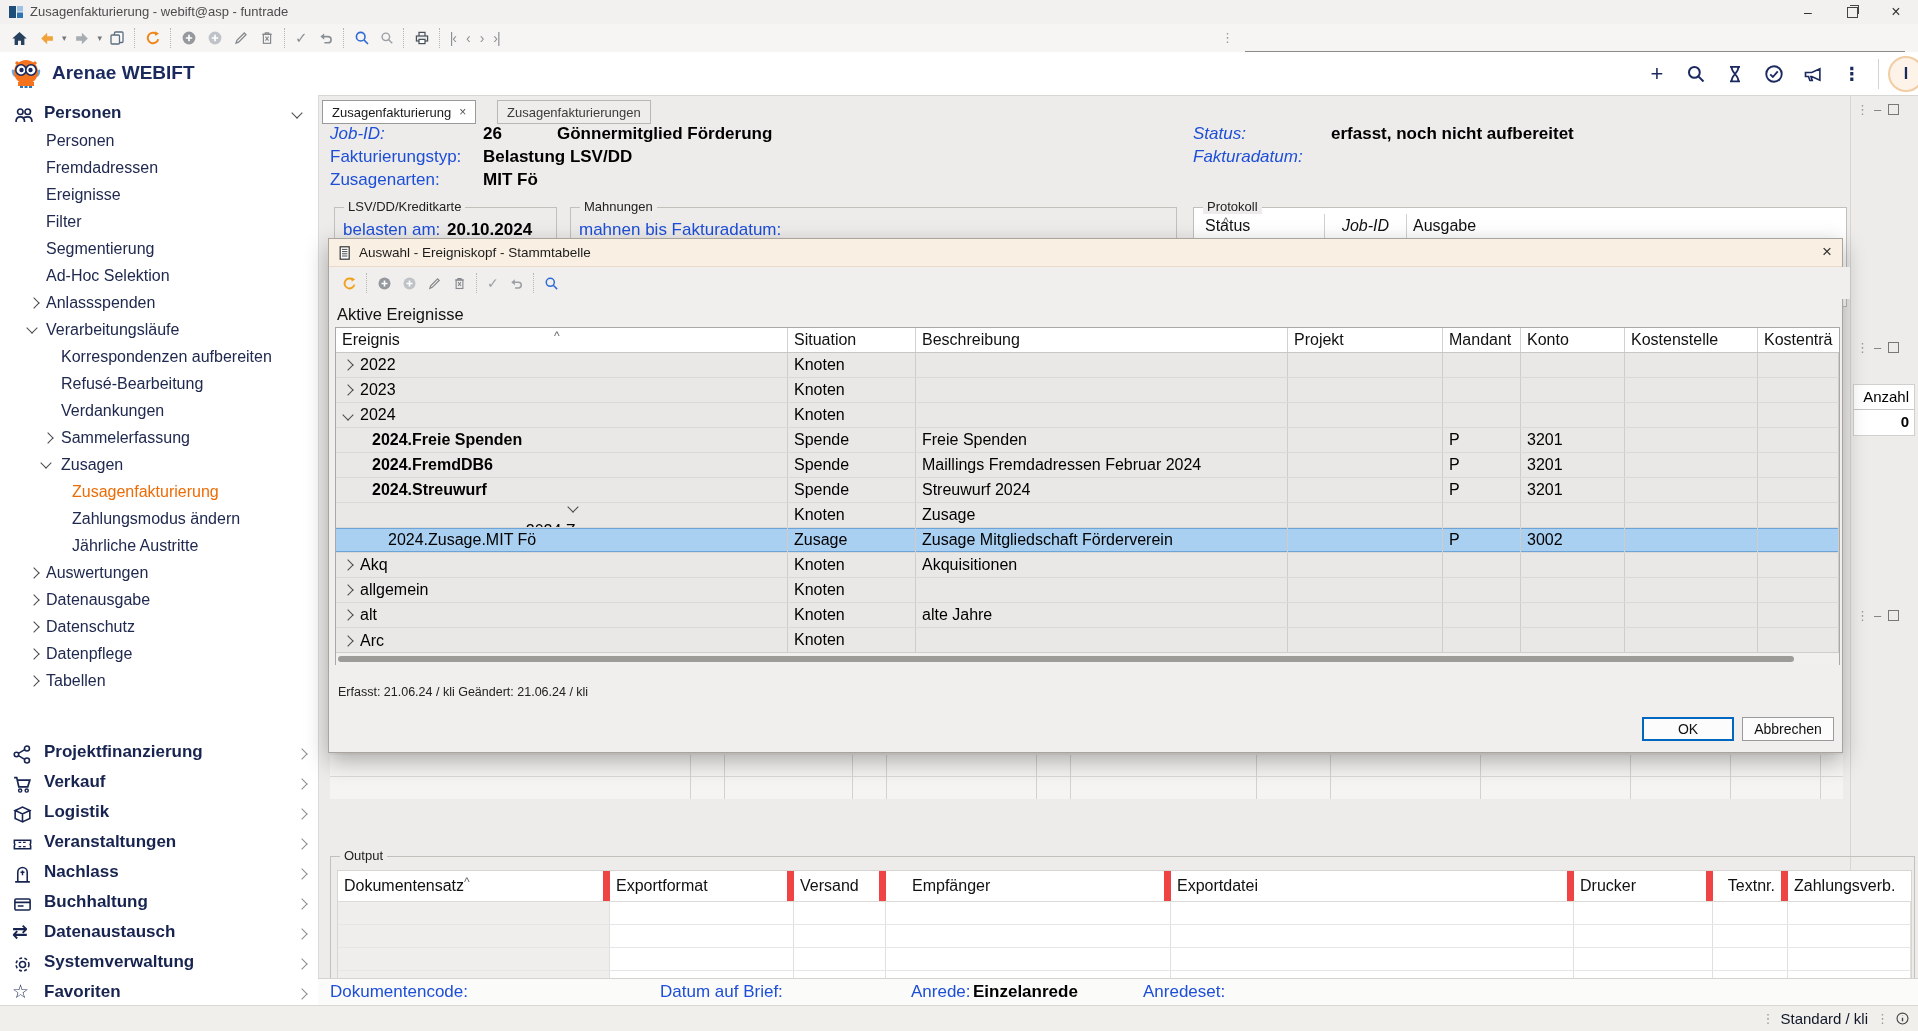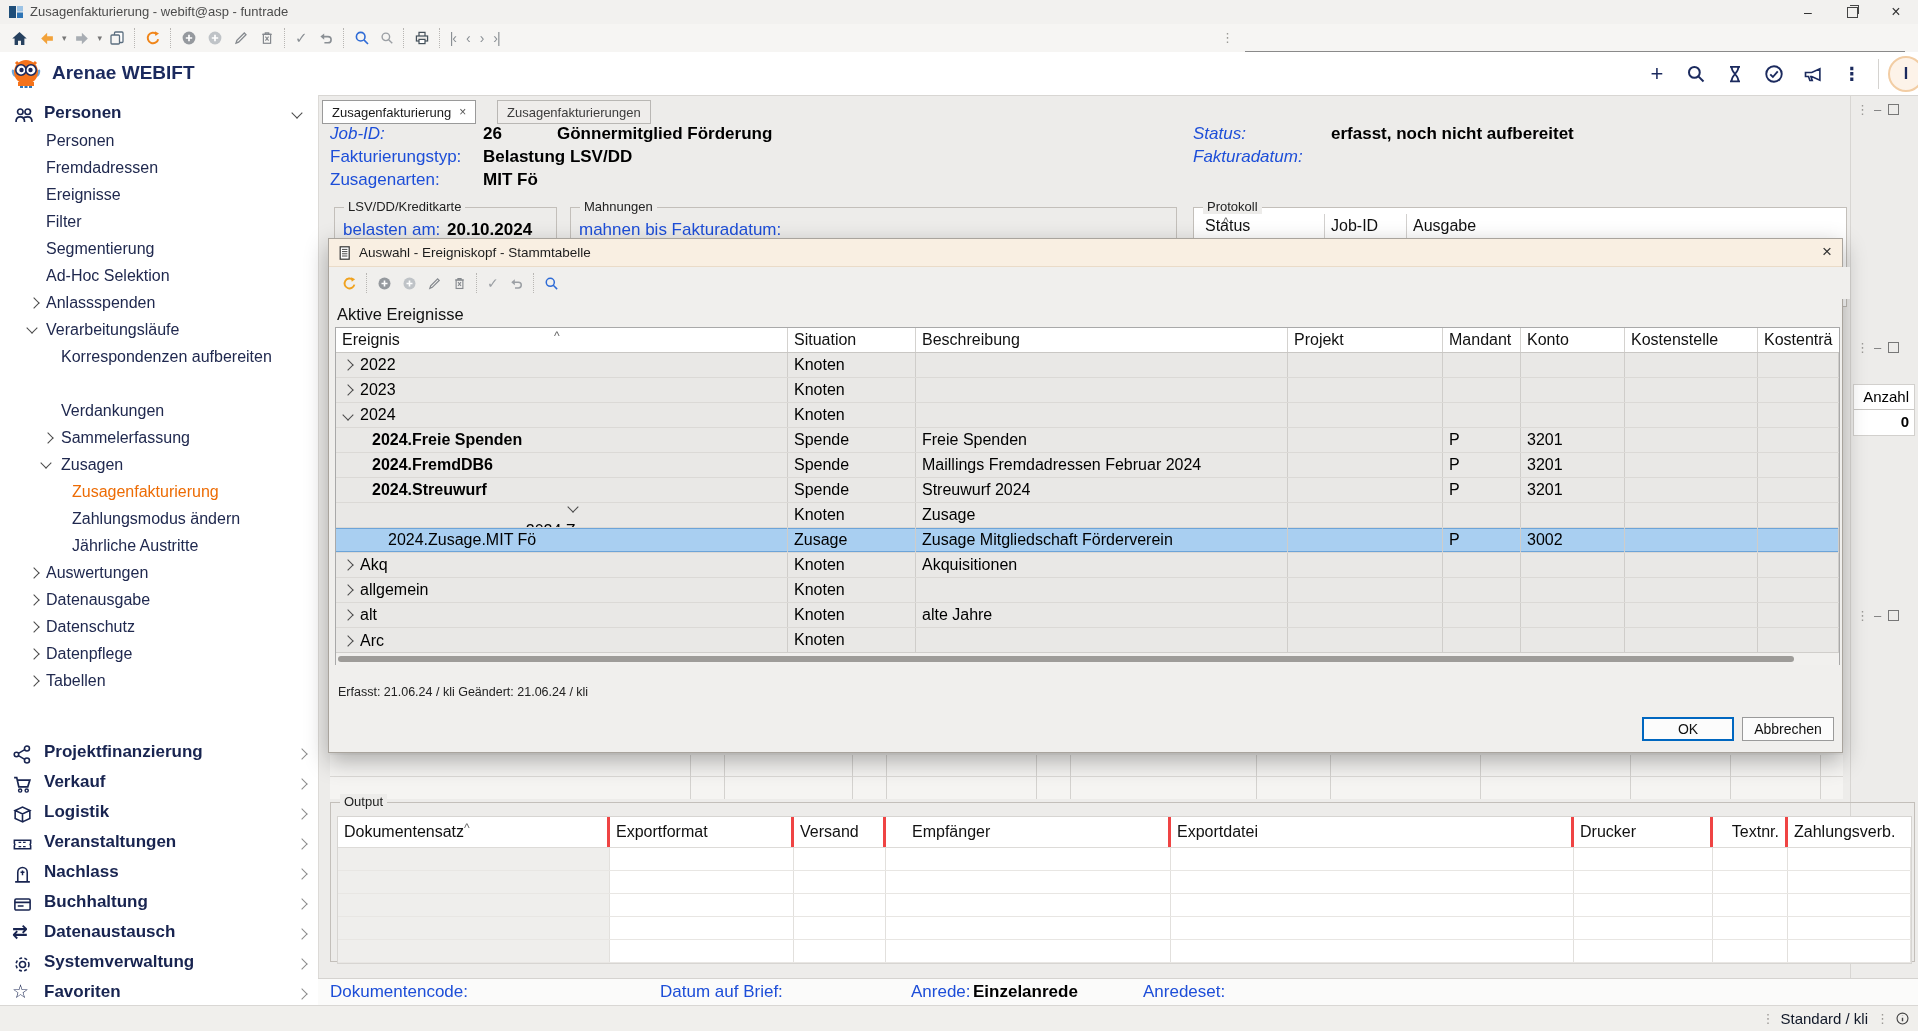--- a/index.html
+++ b/index.html
@@ -49,21 +49,21 @@
   
   .flab{font-size:17px;color:#1d4ed8;}
   .fital{font-style:italic;}
   .fval{font-size:17px;font-weight:bold;color:#000;}
   
   .gb{position:absolute;border:1px solid #c3bfba;box-sizing:border-box;}
   .gb .gbl{position:absolute;top:-9px;left:9px;background:#edecea;padding:0 4px;font-size:13px;color:#222;}
   
   .phead{display:flex;background:#fff;height:24px;line-height:24px;font-size:16px;color:#111;}
   .phc{border-right:1px solid #d2d0ce;padding:0 6px;box-sizing:border-box;overflow:hidden;}
-  .pc1{width:126px;}.pc2{width:82px;text-align:left;}.pc3{flex:1;border-right:none;}
+  .pc1{width:126px;}.pc2{width:82px;text-align:center;font-style:italic;}.pc3{flex:1;border-right:none;}
   
   .ctl3{position:absolute;display:flex;align-items:center;gap:7px;color:#777;font-size:13px;}
   
   #dialog{left:328px;top:238px;width:1515px;height:515px;background:#f0efed;border:1px solid #a9a49d;box-shadow:0 8px 22px rgba(0,0,0,.3);box-sizing:border-box;}
   #dlg-title{position:absolute;left:0;top:0;width:100%;height:28px;background:#f9efe2;border-bottom:1px solid #eadbc8;box-sizing:border-box;}
   #dlg-title .t{font-size:13.5px;color:#1c1c1c;}
   #dlg-toolbar{position:absolute;left:0;top:28px;width:100%;height:32px;background:#f0efed;}
   #dlg-list-title{position:absolute;left:8px;top:66px;font-size:16.5px;color:#111;}
   #dtable{position:absolute;left:6px;top:88px;width:1503px;height:336px;border:1px solid #a9a9a9;background:#e9e8e6;box-sizing:content-box;}
   .dhead{display:flex;background:#fff;height:24px;line-height:24px;font-size:16px;color:#111;border-bottom:1px solid #c9c7c4;position:relative;}
@@ -81,21 +81,21 @@
   #dlg-note{position:absolute;left:9px;top:446px;font-size:12.5px;color:#222;}
   .dbtn{position:absolute;top:478px;width:92px;height:24px;background:#fcfcfc;font-size:14px;display:flex;align-items:center;justify-content:center;box-sizing:border-box;color:#111;}
   #btn-ok{left:1313px;border:2px solid #0067c0;}
   #btn-cancel{left:1413px;border:1px solid #9a9a9a;}
   
   #remnant{left:330px;top:755px;width:1513px;height:44px;background:#f5f4f2;}
   #remnant .hline{position:absolute;left:0;top:21px;width:100%;height:1px;background:#dbd9d6;}
   #remnant .vl{position:absolute;top:0;width:1px;height:44px;background:#d4d2cf;}
   
   .ohead{display:flex;background:#fff;height:30px;line-height:30px;font-size:16px;color:#111;border-bottom:1px solid #dddbd8;position:relative;}
-  .ohc{border-right:3px solid #ef4444;padding-left:6px;box-sizing:border-box;overflow:hidden;white-space:nowrap;}
+  .ohc{border-right:7px solid #ef4444;padding-left:6px;box-sizing:border-box;overflow:hidden;white-space:nowrap;}
   .oc1{width:272px;}.oc2{width:184px;}.oc3{width:92px;}.oc4{width:265px;margin-left:20px;}.oc5{width:403px;}.oc6{width:139px;}.oc7{width:75px;text-align:right;padding-right:6px;}.oc8{flex:1;border-right:none;}
   .orow{display:flex;height:23px;border-bottom:1px solid #e8e6e3;box-sizing:border-box;background:#fff;}
   .orow .ohc{border-right:1px solid #e2e0dd;}
   .orow .oc1{background:#efeeec;}
   .sortc{position:absolute;top:-4px;font-size:12px;color:#666;}
   
   #bottombar{left:318px;top:978px;width:1600px;height:27px;background:#fbfbfa;border-top:1px solid #d5d3d0;box-sizing:border-box;}
   #bottombar span{line-height:26px;}
   #statusbar{left:0;top:1005px;width:1918px;height:26px;background:#f0efec;border-top:1px solid #d9d7d4;box-sizing:border-box;}
   #statusbar .t{font-size:15px;color:#101828;}
@@ -389,20 +389,23 @@
         <span class="chev r" style="left:30px"></span>
         <span class="abs" style="left:46px">Anlassspenden</span>
       </div>
     <div class="sitem" style="top:221px">
         <span class="chev d" style="left:28px;top:8px"></span>
         <span class="abs" style="left:46px">Verarbeitungsläufe</span>
       </div>
     <div class="sitem" style="top:248px">
         <span class="abs" style="left:61px">Korrespondenzen aufbereiten</span>
       </div>
+    <div class="sitem" style="top:275px">
+        <span class="abs" style="left:61px">Refusé-Bearbeitung</span>
+      </div>
     <div class="sitem" style="top:302px">
         <span class="abs" style="left:61px">Verdankungen</span>
       </div>
     <div class="sitem" style="top:329px">
         <span class="chev r" style="left:44px"></span>
         <span class="abs" style="left:61px">Sammelerfassung</span>
       </div>
     <div class="sitem" style="top:356px">
         <span class="chev d" style="left:42px;top:8px"></span>
         <span class="abs" style="left:61px">Zusagen</span>
@@ -581,21 +584,21 @@
     <div class="vl" style="left:706px"></div>
       <div class="vl" style="left:740px"></div>
     <div class="vl" style="left:926px"></div>
       <div class="vl" style="left:1000px"></div>
     <div class="vl" style="left:1150px"></div>
       <div class="vl" style="left:1300px"></div>
     <div class="vl" style="left:1400px"></div>
       <div class="vl" style="left:1490px"></div>
   </div>
 
-  <div class="gb" style="left:330px;top:802px;width:1585px;height:160px">
+  <div class="gb" style="left:330px;top:856px;width:1585px;height:160px">
     <span class="gbl">Output</span>
     <div class="abs" style="left:6px;top:13px;width:1573px;border:1px solid #d7d5d2;box-sizing:content-box">
       <div class="ohead">
         <span class="sortc" style="left:126px">^</span>
         <div class="ohc oc1">Dokumentensatz</div>
         <div class="ohc oc2">Exportformat</div>
         <div class="ohc oc3">Versand</div>
         <div class="ohc oc4">Empfänger</div>
         <div class="ohc oc5">Exportdatei</div>
         <div class="ohc oc6">Drucker</div>

